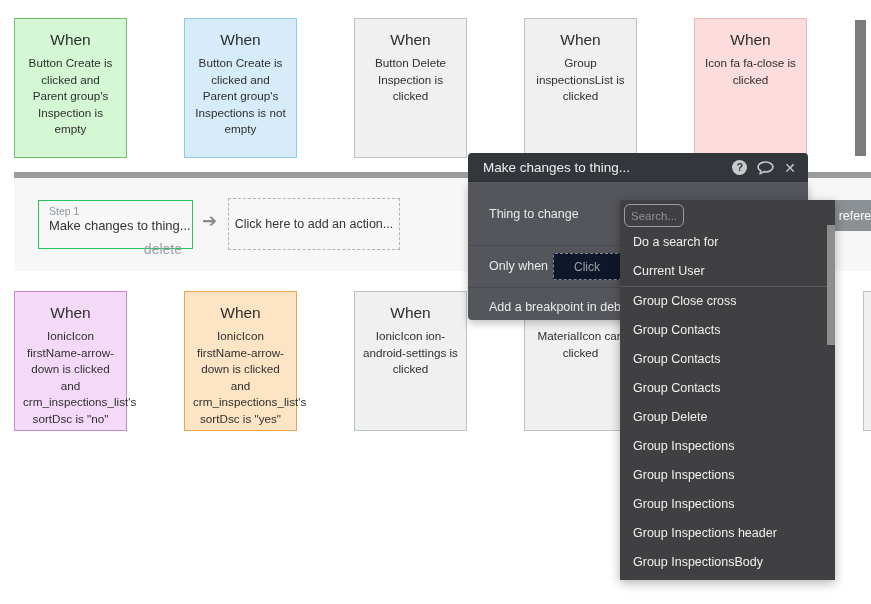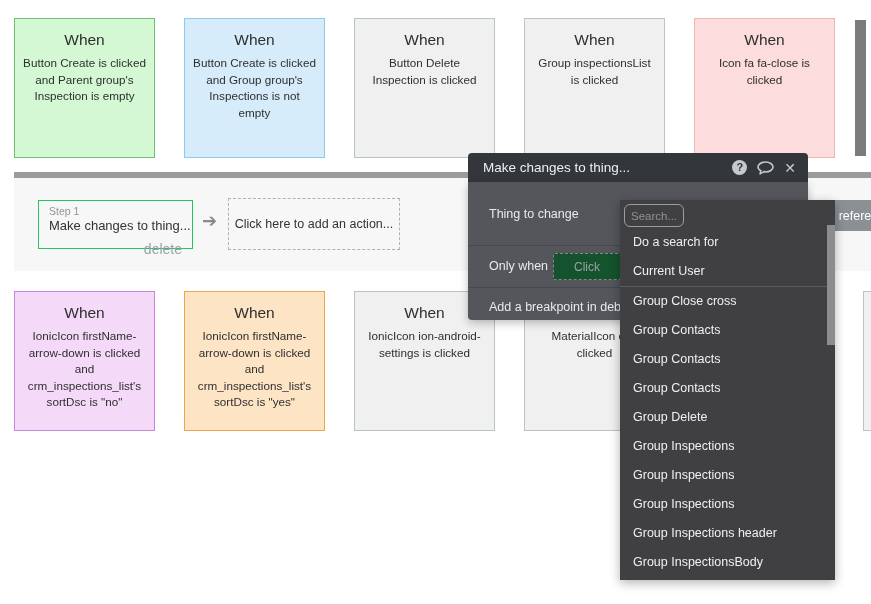--- a/index.html
+++ b/index.html
@@ -1,20 +1,20 @@
 <!DOCTYPE html>
 <html><head>
 <meta charset="utf-8">
 <style>
   html,body{margin:0;padding:0;}
   body{width:871px;height:604px;background:#ffffff;font-family:"Liberation Sans","DejaVu Sans",sans-serif;overflow:hidden;position:relative;}
   #stage{position:absolute;top:0;left:0;width:871px;height:604px;overflow:hidden;}
 
   
-  .card{position:absolute;width:141px;height:140px;box-sizing:border-box;border:1px solid;text-align:center;padding:9px 8px;color:#2f2f2f;z-index:1;}
+  .card{position:absolute;width:113px;height:140px;box-sizing:border-box;border:1px solid;text-align:center;padding:9px 8px;color:#2f2f2f;z-index:1;}
   .card .when{font-size:15.5px;margin:3px 0 6px 0;}
   .card .body{font-size:11.7px;line-height:1.42;}
   .c-green{background:#d3f8d3;border-color:#6cc070;}
   .c-blue{background:#d6ecfa;border-color:#8fcaec;}
   .c-gray{background:#f0f0f0;border-color:#b9c3ca;}
   .c-pink{background:#fcdcdc;border-color:#f3b4b4;}
   .c-purple{background:#f5d9f9;border-color:#c985d7;}
   .c-orange{background:#fde4c4;border-color:#eca54e;}
   .row-top{top:18px;}
   .row-bottom{top:291px;}
@@ -34,21 +34,21 @@
 
   
   .dialog-header{position:absolute;left:468px;top:153px;width:340px;height:29px;background:#33363b;border-radius:4px 4px 0 0;z-index:5;display:flex;align-items:center;color:#eceff1;}
   .dialog-title{font-size:13.5px;margin-left:15px;flex:1;}
   .dlg-icons{display:flex;align-items:center;gap:10px;margin-right:12px;}
   .help-circle{width:15px;height:15px;border-radius:50%;background:#c7cacc;color:#33363b;font-weight:bold;font-size:11px;line-height:15px;text-align:center;}
   .close-x{color:#c7cacc;font-weight:bold;font-size:14px;}
   .dialog-body{position:absolute;left:468px;top:182px;width:340px;height:138px;background:#54565c;border-radius:0 0 4px 4px;z-index:5;box-shadow:0 3px 8px rgba(0,0,0,0.25);}
   .dlg-sep{position:absolute;left:0;width:100%;height:1px;background:#46494f;}
   .dlg-label{position:absolute;left:21px;font-size:12.5px;color:#e8eaec;}
-  .click-box{position:absolute;left:85px;top:71px;width:68px;height:27px;background:#14532d;border:1px dashed #83868c;box-sizing:border-box;border-radius:2px;font-size:12px;color:#9aa0a6;display:flex;align-items:center;justify-content:center;}
+  .click-box{position:absolute;left:85px;top:71px;width:68px;height:27px;background:#0f172a;border:1px dashed #83868c;box-sizing:border-box;border-radius:2px;font-size:12px;color:#9aa0a6;display:flex;align-items:center;justify-content:center;}
   .see-ref{position:absolute;left:786px;top:200px;width:110px;height:31px;background:#8b9095;border-radius:4px;z-index:6;display:flex;align-items:center;color:#ffffff;font-size:12.5px;overflow:hidden;}
   .see-ref .q{font-weight:bold;margin:0 8px 0 11px;font-size:13px;}
 
   
   .dropdown{position:absolute;left:620px;top:200px;width:215px;height:380px;background:#404043;z-index:7;box-shadow:0 3px 10px rgba(0,0,0,0.3);}
   .dd-search{position:absolute;left:4px;top:4px;width:60px;height:23px;background:transparent;border:1px solid #9a9da1;border-radius:6px;color:#c9c9c9;font-size:11.5px;padding:0 6px;box-sizing:border-box;outline:none;font-family:"Liberation Sans",sans-serif;}
   .dd-search::placeholder{color:#8e9195;}
   .dd-list{position:absolute;left:0;top:28px;width:100%;}
   .dd-item{height:29px;line-height:29px;padding-left:13px;font-size:12.5px;color:#f0f0f0;white-space:nowrap;overflow:hidden;}
   .dd-divider{height:1px;background:#5b5b5e;margin:0;}
@@ -60,21 +60,21 @@
 <body>
 
 <div id="stage">
 
   <div class="card c-green row-top" style="left:14px;">
     <div class="when">When</div>
     <div class="body">Button Create is clicked and Parent group's Inspection is empty</div>
   </div>
   <div class="card c-blue row-top" style="left:184px;">
     <div class="when">When</div>
-    <div class="body">Button Create is clicked and Group group's Inspections is not empty</div>
+    <div class="body">Button Create is clicked and Parent group's Inspections is not empty</div>
   </div>
   <div class="card c-gray row-top" style="left:354px;">
     <div class="when">When</div>
     <div class="body">Button Delete Inspection is clicked</div>
   </div>
   <div class="card c-gray row-top" style="left:524px;">
     <div class="when">When</div>
     <div class="body">Group inspectionsList is clicked</div>
   </div>
   <div class="card c-pink row-top" style="left:694px;">

